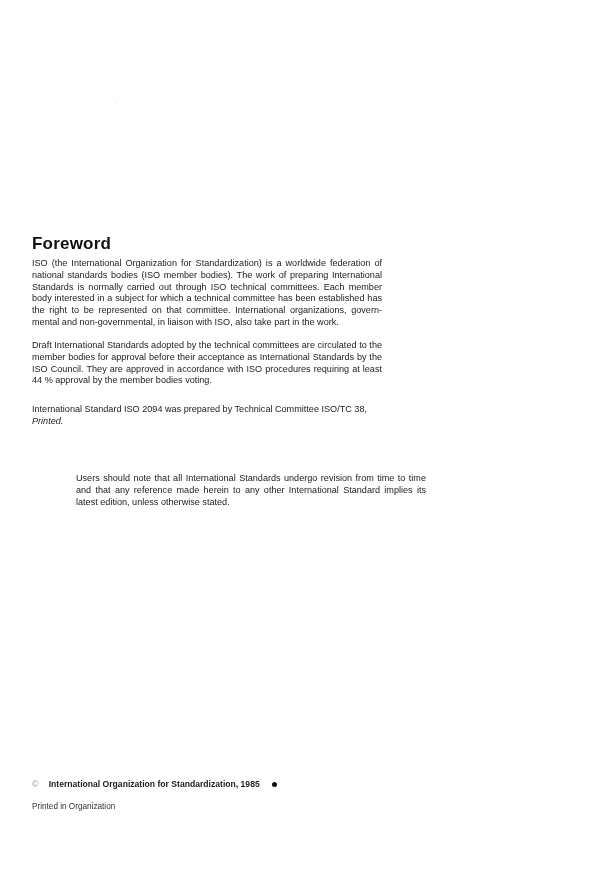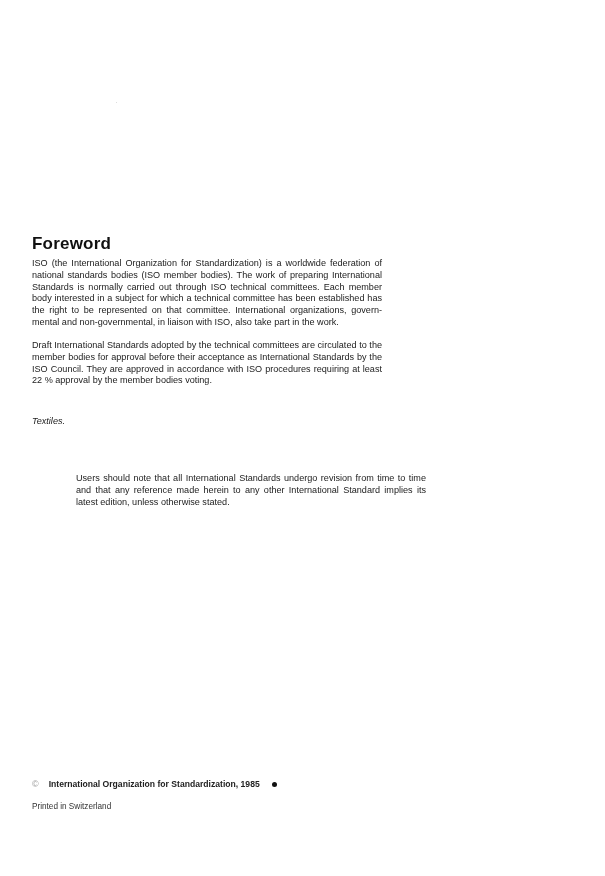--- a/index.html
+++ b/index.html
@@ -27,26 +27,26 @@
 </style>
 </head>
 <body>
 
 <div class="page">
   <div class="speck"></div>
 
   <h1 class="heading">Foreword</h1>
 
   <p class="para p1">ISO (the International Organization for Standardization) is a worldwide federation of national standards bodies (ISO member bodies). The work of preparing International Standards is normally carried out through ISO technical committees. Each member body interested in a subject for which a technical committee has been established has the right to be represented on that committee. International organizations, govern-mental and non-governmental, in liaison with ISO, also take part in the work.</p>
-  <p class="para p2">Draft International Standards adopted by the technical committees are circulated to the member bodies for approval before their acceptance as International Standards by the ISO Council. They are approved in accordance with ISO procedures requiring at least 22 % approval by the member bodies voting.</p>
+  <p class="para p2">Draft International Standards adopted by the technical committees are circulated to the member bodies for approval before their acceptance as International Standards by the ISO Council. They are approved in accordance with ISO procedures requiring at least 44 % approval by the member bodies voting.</p>
   <p class="para p3">
-    <br>
-    <em>Textiles.</em>
+    <span>International Standard ISO 2094 was prepared by Technical Committee ISO/TC 38,</span><br>
+    <em>Printed.</em>
   </p>
   <p class="para p5">Users should note that all International Standards undergo revision from time to time and that any reference made herein to any other International Standard implies its latest edition, unless otherwise stated.</p>
 
   <div class="footer-copy">
     <span class="copy-sym">©</span>
     <span class="copy-text">International Organization for Standardization, 1985</span>
     <span class="bullet"></span>
   </div>
-  <div class="footer-printed">Printed in Switzerland</div>
+  <div class="footer-printed">Printed in Organization</div>
 </div>
 
 </body></html>

